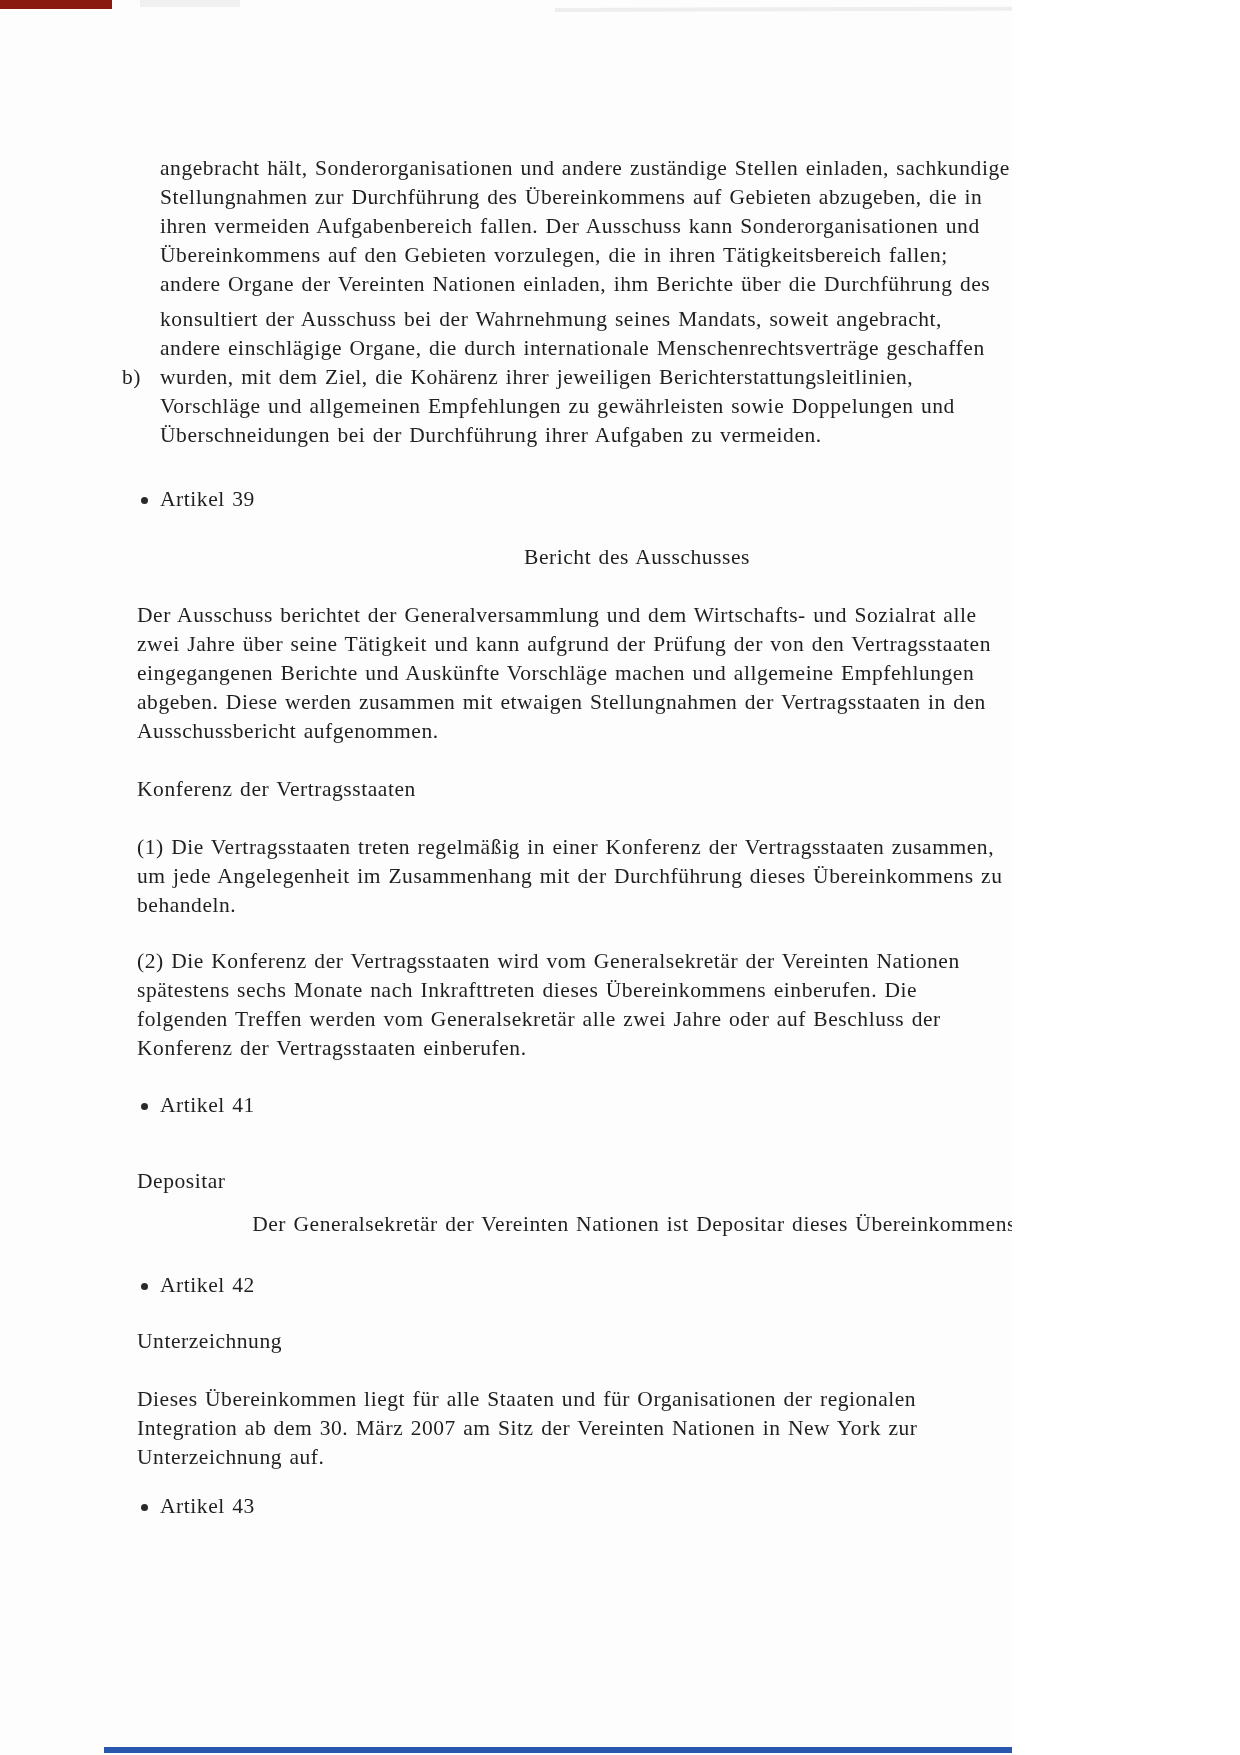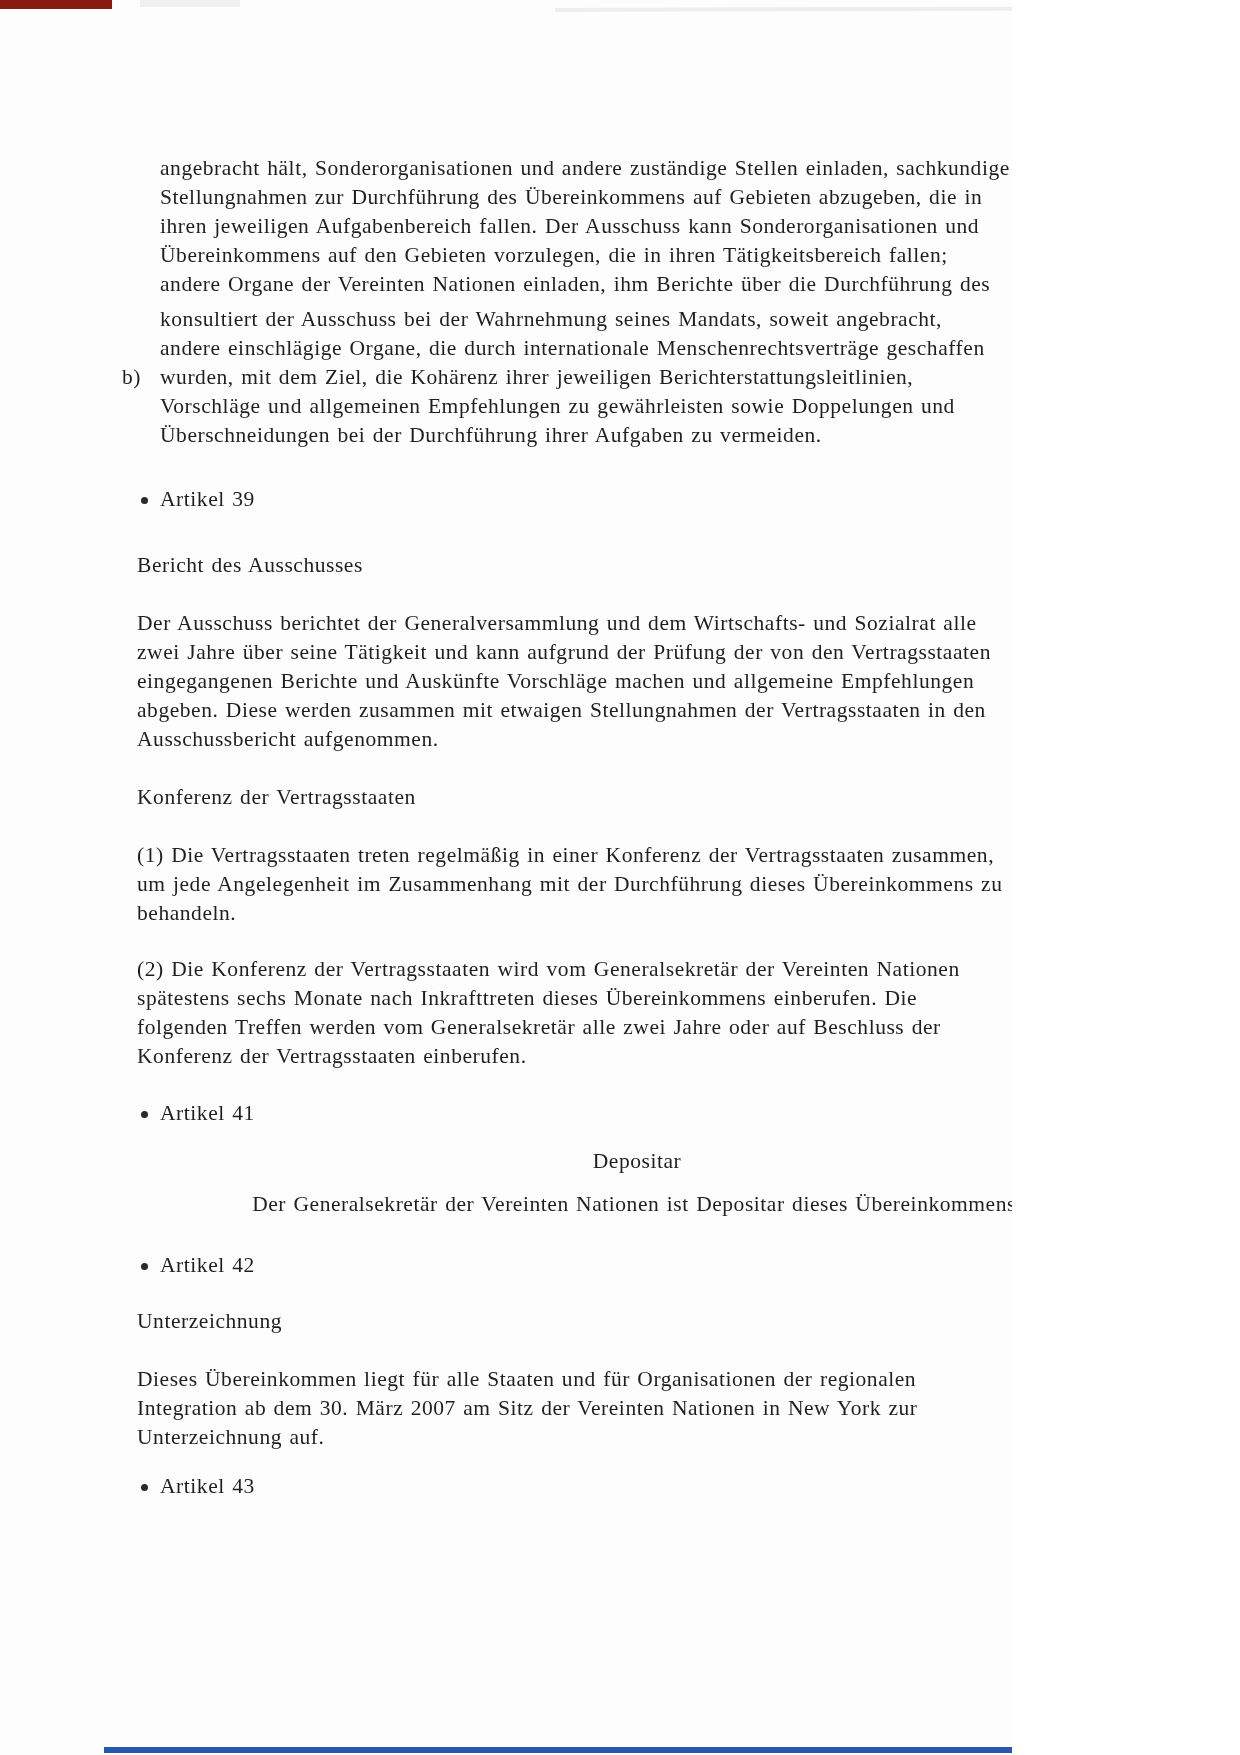--- a/index.html
+++ b/index.html
@@ -37,42 +37,42 @@
   <div class="smudge s1"></div>
   <div class="smudge s2"></div>
   <div class="artifact-top-left" style="background: rgb(138, 26, 16);"></div>
 
   <div class="content">
 
     <div class="block indented">
       <div>
           <div class="line">angebracht hält, Sonderorganisationen und andere zuständige Stellen einladen, sachkundige</div>
           <div class="line">Stellungnahmen zur Durchführung des Übereinkommens auf Gebieten abzugeben, die in</div>
-          <div class="line">ihren jeweiligen Aufgabenbereich fallen. Der Ausschuss kann Sonderorganisationen und</div>
+          <div class="line">ihren vermeiden Aufgabenbereich fallen. Der Ausschuss kann Sonderorganisationen und</div>
           <div class="line">Übereinkommens auf den Gebieten vorzulegen, die in ihren Tätigkeitsbereich fallen;</div>
           <div class="line">andere Organe der Vereinten Nationen einladen, ihm Berichte über die Durchführung des</div>
         </div>
       <div style="margin-top:6px;">
           <div class="line">konsultiert der Ausschuss bei der Wahrnehmung seines Mandats, soweit angebracht,</div>
           <div class="line">andere einschlägige Organe, die durch internationale Menschenrechtsverträge geschaffen</div>
         </div>
       <div class="line marker-line">
         <span class="b-marker">b)</span><span>wurden, mit dem Ziel, die Kohärenz ihrer jeweiligen Berichterstattungsleitlinien,</span>
       </div>
       <div>
           <div class="line">Vorschläge und allgemeinen Empfehlungen zu gewährleisten sowie Doppelungen und</div>
           <div class="line">Überschneidungen bei der Durchführung ihrer Aufgaben zu vermeiden.</div>
         </div>
     </div>
 
     <div class="block bullet-block line" style="margin-top:35px;">
       <span class="dot"></span>
       <span>Artikel 39</span>
     </div>
-    <div class="block heading-block line" style="margin-top:37px;">Bericht des Ausschusses</div>
+    <div class="block heading-block line" style="margin-top:29px;text-align:center;">Bericht des Ausschusses</div>
     <div class="block" style="margin-top:29px;">
         <div class="line">Der Ausschuss berichtet der Generalversammlung und dem Wirtschafts- und Sozialrat alle</div>
         <div class="line">zwei Jahre über seine Tätigkeit und kann aufgrund der Prüfung der von den Vertragsstaaten</div>
         <div class="line">eingegangenen Berichte und Auskünfte Vorschläge machen und allgemeine Empfehlungen</div>
         <div class="line">abgeben. Diese werden zusammen mit etwaigen Stellungnahmen der Vertragsstaaten in den</div>
         <div class="line">Ausschussbericht aufgenommen.</div>
       </div>
 
     <div class="block heading-block line" style="margin-top:29px;">Konferenz der Vertragsstaaten</div>
     <div class="block" style="margin-top:29px;">
@@ -84,21 +84,21 @@
         <div class="line">(2) Die Konferenz der Vertragsstaaten wird vom Generalsekretär der Vereinten Nationen</div>
         <div class="line">spätestens sechs Monate nach Inkrafttreten dieses Übereinkommens einberufen. Die</div>
         <div class="line">folgenden Treffen werden vom Generalsekretär alle zwei Jahre oder auf Beschluss der</div>
         <div class="line">Konferenz der Vertragsstaaten einberufen.</div>
       </div>
 
     <div class="block bullet-block line" style="margin-top:28px;">
       <span class="dot"></span>
       <span>Artikel 41</span>
     </div>
-    <div class="block heading-block line" style="margin-top:19px;text-align:center;">Depositar</div>
+    <div class="block heading-block line" style="margin-top:47px;">Depositar</div>
     <div class="block" style="margin-top:14px;text-align:center;">
         <div class="line">Der Generalsekretär der Vereinten Nationen ist Depositar dieses Übereinkommens.</div>
       </div>
 
     <div class="block bullet-block line" style="margin-top:32px;">
       <span class="dot"></span>
       <span>Artikel 42</span>
     </div>
     <div class="block heading-block line" style="margin-top:27px;">Unterzeichnung</div>
     <div class="block" style="margin-top:29px;">

